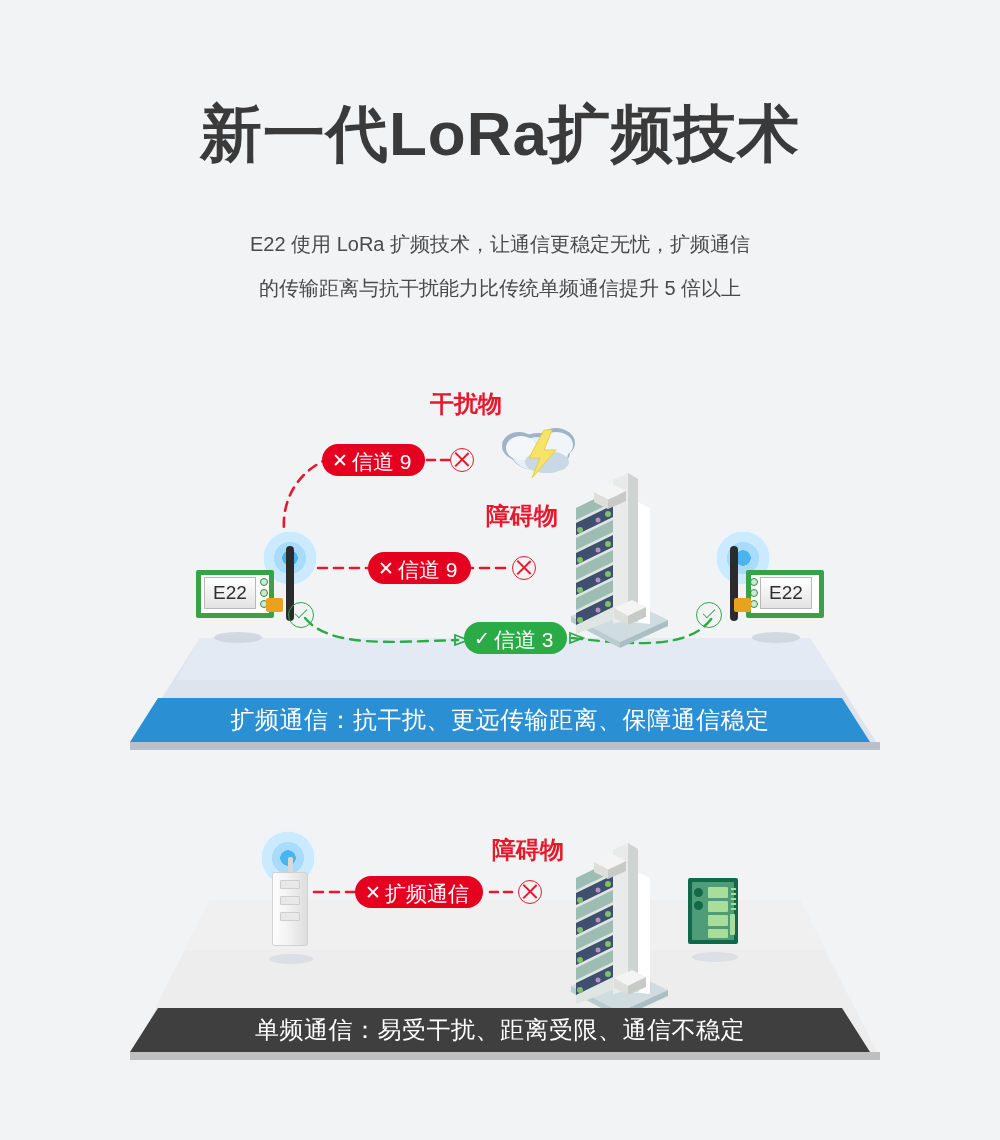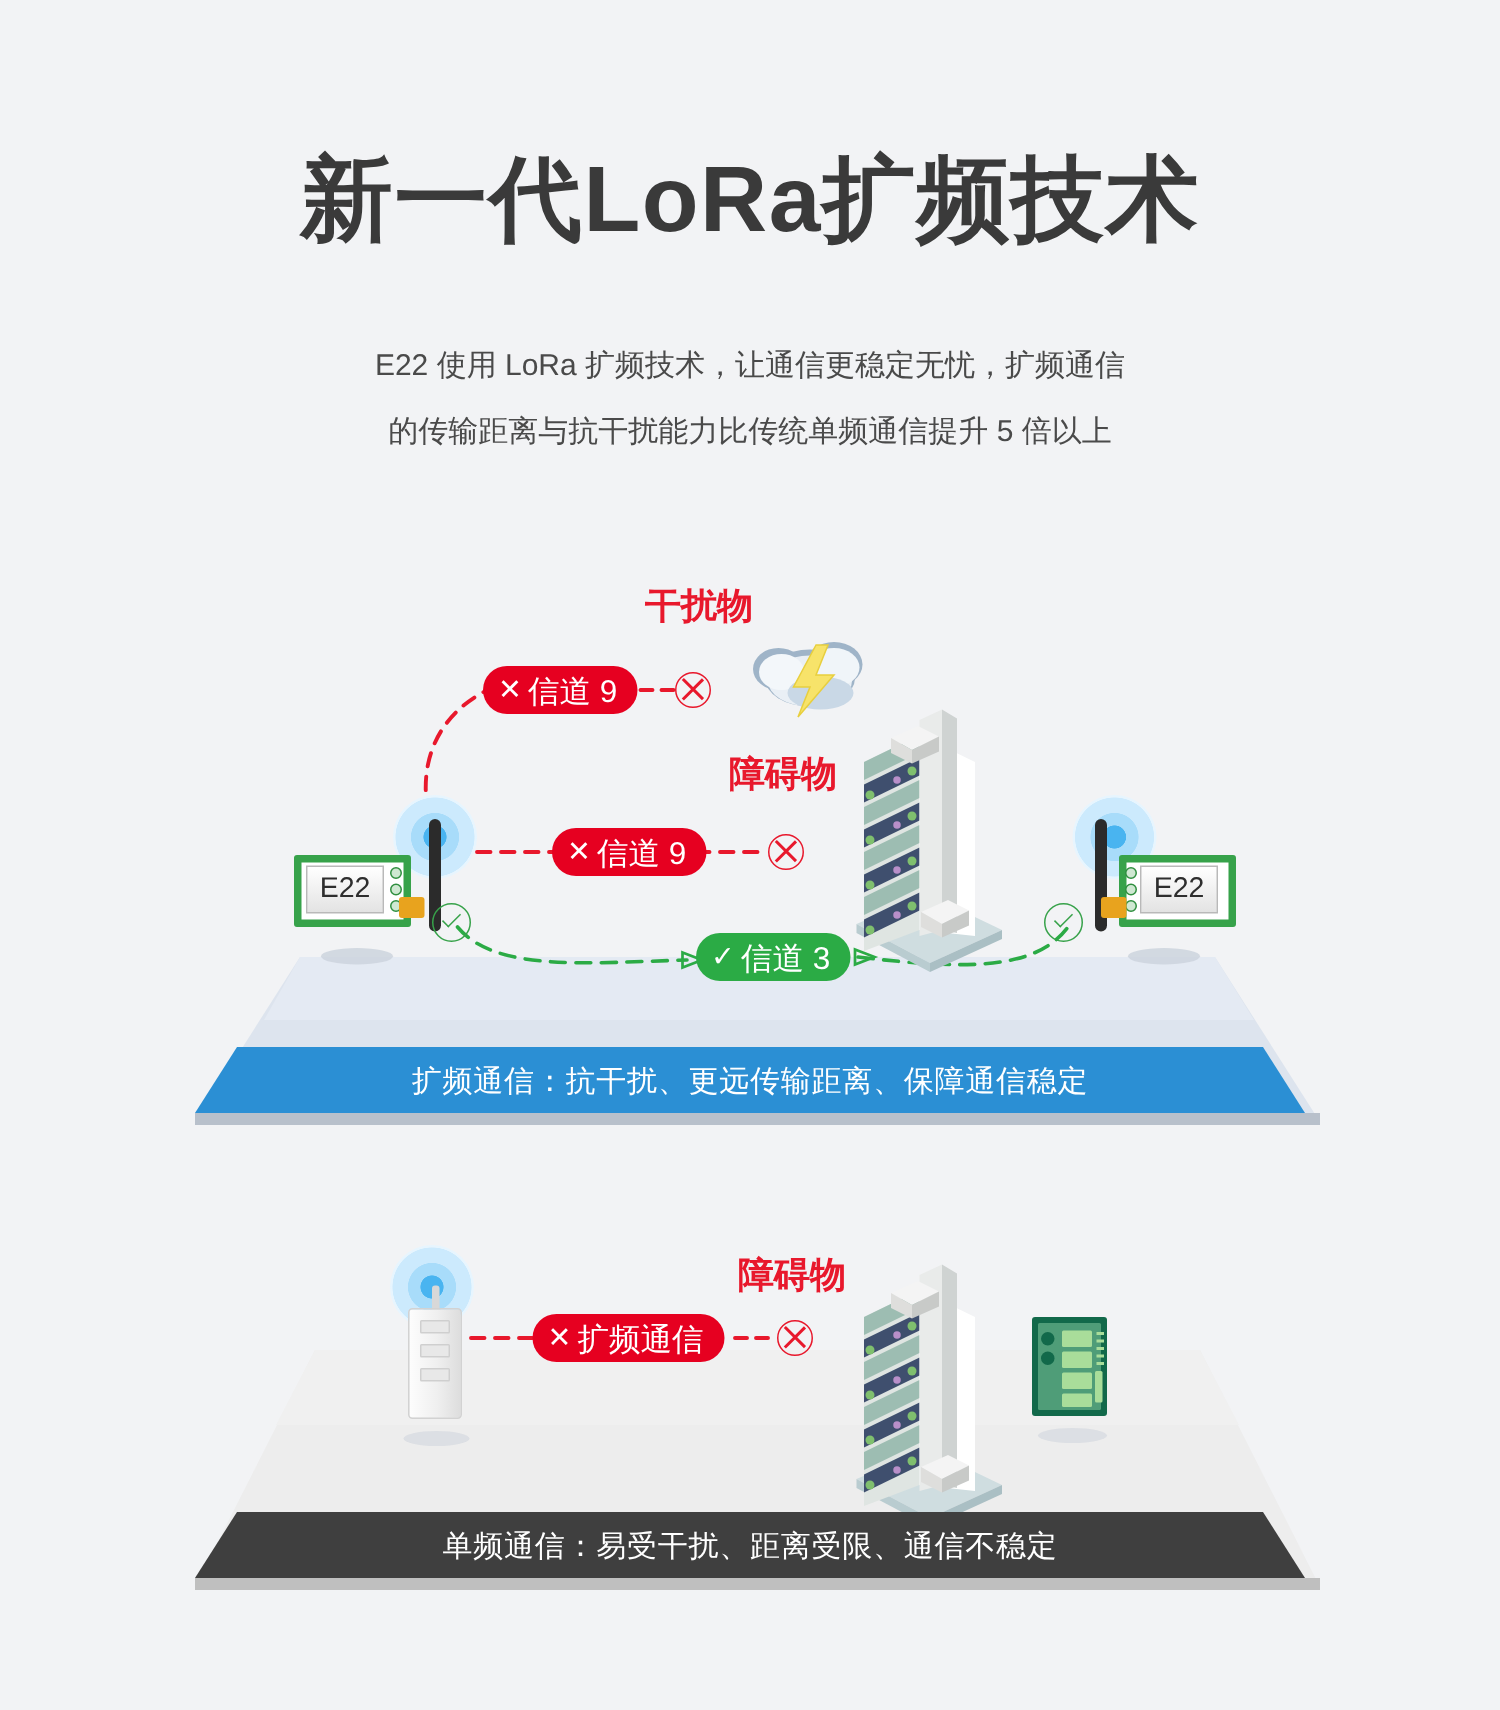--- a/index.html
+++ b/index.html
@@ -164,21 +164,21 @@
   .pcb .shadow{position:absolute;width:46px;height:10px;border-radius:50%;background:#d9dde2;opacity:.9;}
 
   
   .capwrap{position:absolute;left:0;width:1000px;z-index:30;}
   .capbar{
     position:absolute;left:0;top:0;width:1000px;height:44px;
   }
   .captext{
     position:absolute;left:0;top:0;width:1000px;height:44px;
     display:flex;align-items:center;justify-content:center;
-    color:#ffffff;font-size:20px;letter-spacing:.5px;z-index:2;
+    color:#ffffff;font-size:24px;letter-spacing:.5px;z-index:2;
   }
 </style>
 </head>
 <body>
 
 <div class="page">
 
   <div class="title">新一代LoRa扩频技术</div>
   <div class="subtitle">
     <span>E22 使用 LoRa 扩频技术，让通信更稳定无忧，扩频通信</span>

